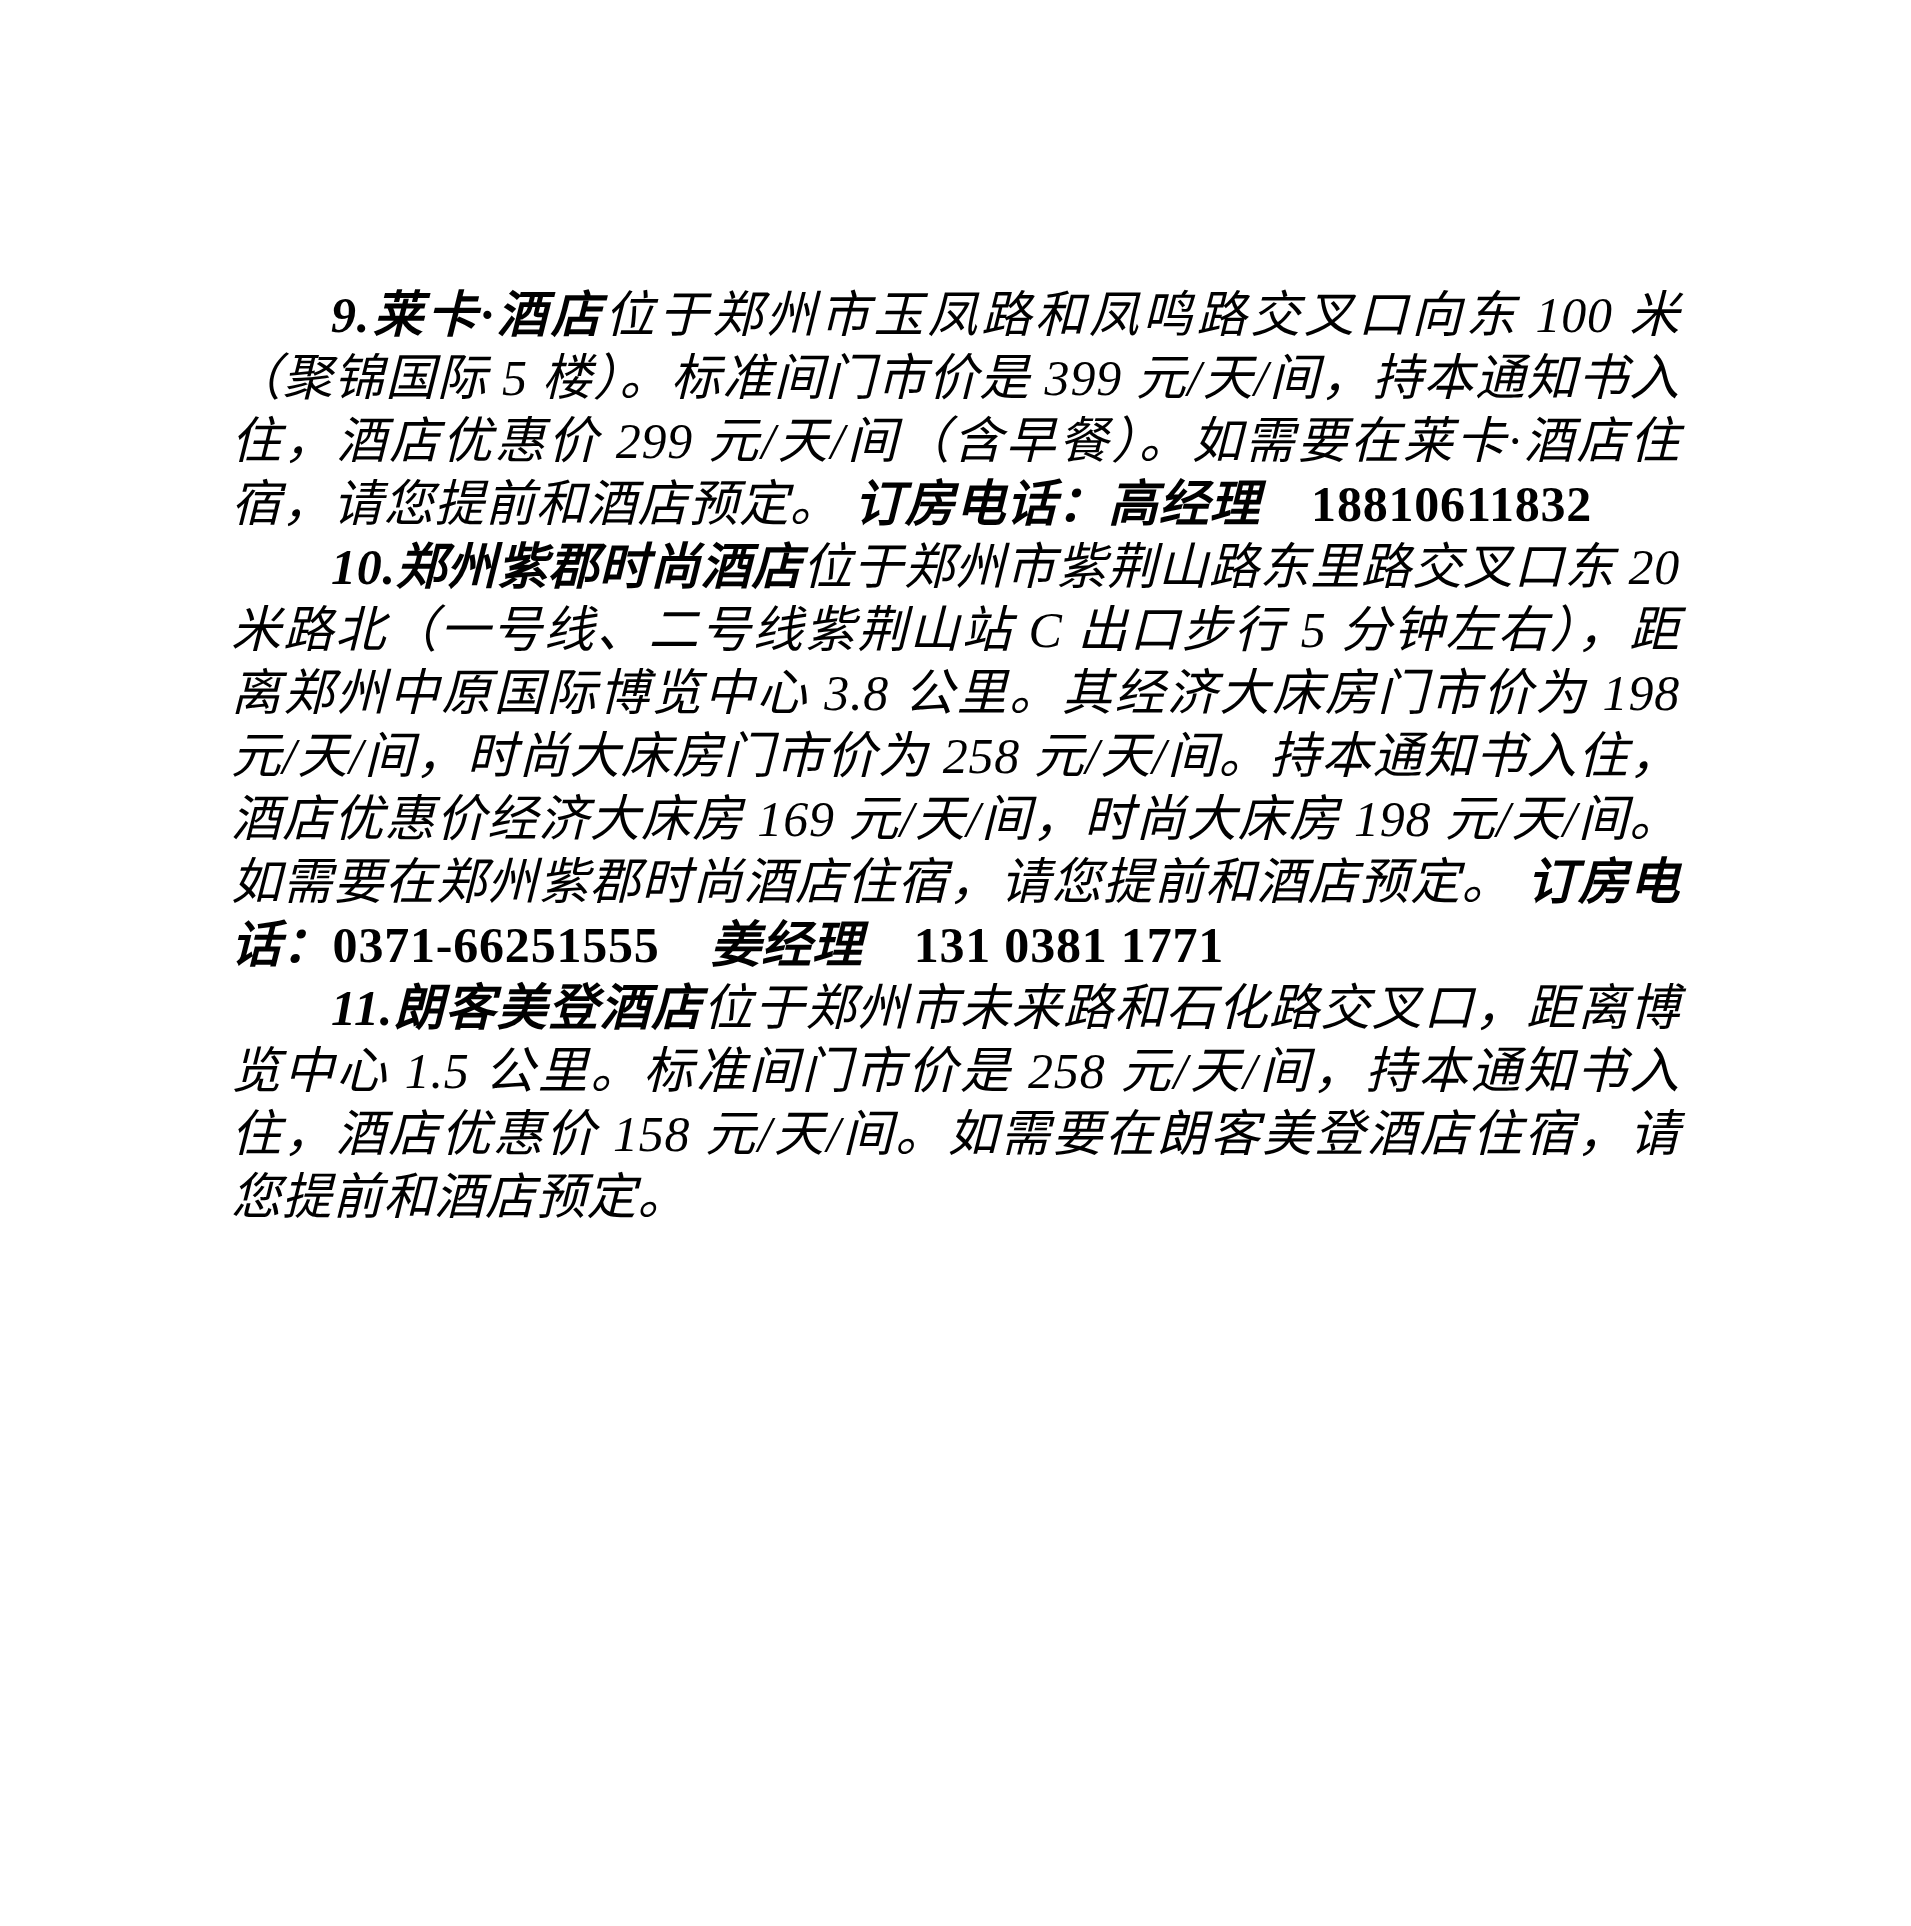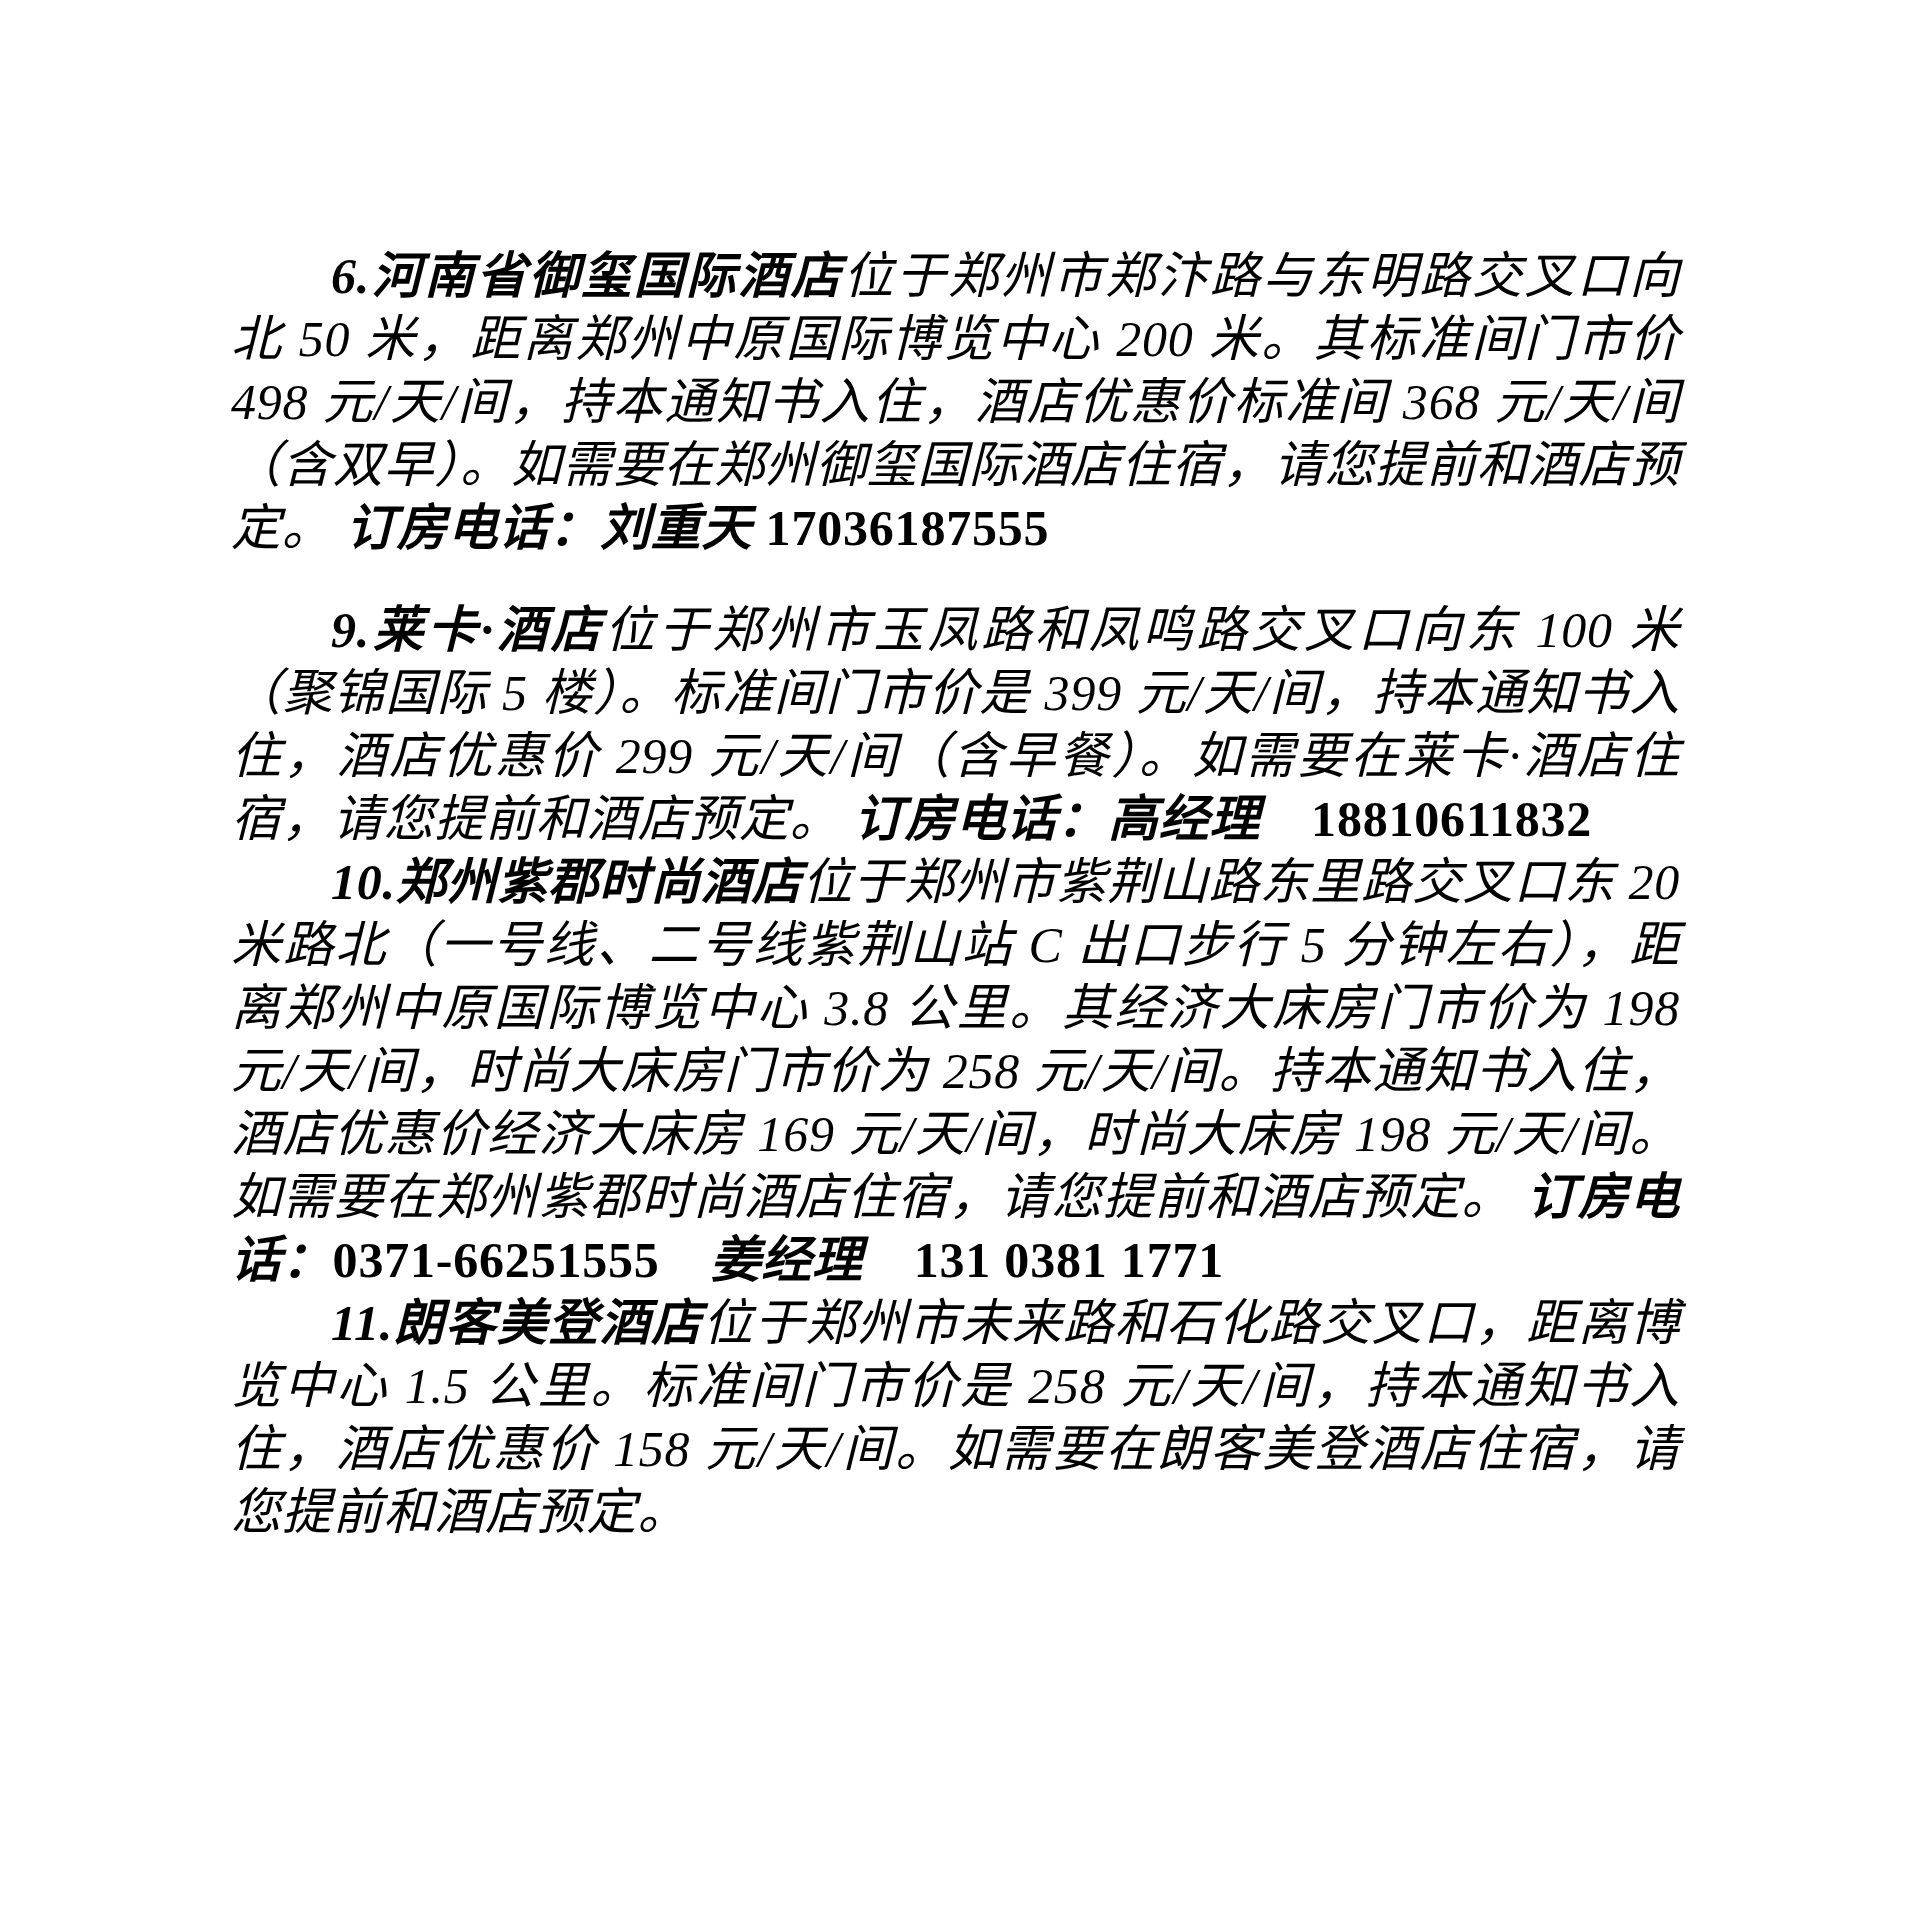--- a/index.html
+++ b/index.html
@@ -15,20 +15,19 @@
   
   #hotel-7{margin-top:37px;}
   #hotel-9{margin-top:39px;}
   #hotel-10{}
 </style>
 </head>
 <body>
 
 <div class="page">
   <div id="paragraphs">
-      <p id="hotel-6" class="para body"><span class="b i">6.河南省御玺国际酒店</span><span class="i">位于郑州市郑汴路与东明路交叉口向北 50 米，距离郑州中原国际博览中心 200 米。其标准间门市价 498 元/天/间，持本通知书入住，酒店优惠价标准间 368 元/天/间（含双早）。如需要在郑州御玺国际酒店住宿，请您提前和酒店预定。 </span><span class="b i">订房电话：刘重天 </span><span class="b ">17036187555</span></p>
       <p id="hotel-9" class="para body"><span class="b i">9.莱卡·酒店</span><span class="i">位于郑州市玉凤路和凤鸣路交叉口向东 100 米（聚锦国际 5 楼）。标准间门市价是 399 元/天/间，持本通知书入住，酒店优惠价 299 元/天/间（含早餐）。如需要在莱卡·酒店住宿，请您提前和酒店预定。 </span><span class="b i">订房电话：高经理　</span><span class="b ">18810611832</span></p>
       <p id="hotel-10" class="para body"><span class="b i">10.郑州紫郡时尚酒店</span><span class="i">位于郑州市紫荆山路东里路交叉口东 20 米路北（一号线、二号线紫荆山站 C 出口步行 5 分钟左右），距离郑州中原国际博览中心 3.8 公里。其经济大床房门市价为 198 元/天/间，时尚大床房门市价为 258 元/天/间。持本通知书入住，酒店优惠价经济大床房 169 元/天/间，时尚大床房 198 元/天/间。 如需要在郑州紫郡时尚酒店住宿，请您提前和酒店预定。 </span><span class="b i">订房电话：</span><span class="b ">0371-66251555　</span><span class="b i">姜经理　</span><span class="b ">131 0381 1771</span></p>
       <p id="hotel-11" class="para body"><span class="b i">11.朗客美登酒店</span><span class="i">位于郑州市未来路和石化路交叉口，距离博览中心 1.5 公里。标准间门市价是 258 元/天/间，持本通知书入住，酒店优惠价 158 元/天/间。如需要在朗客美登酒店住宿，请您提前和酒店预定。</span></p>
     </div>
 
 </div>
 
 
 </body></html>

